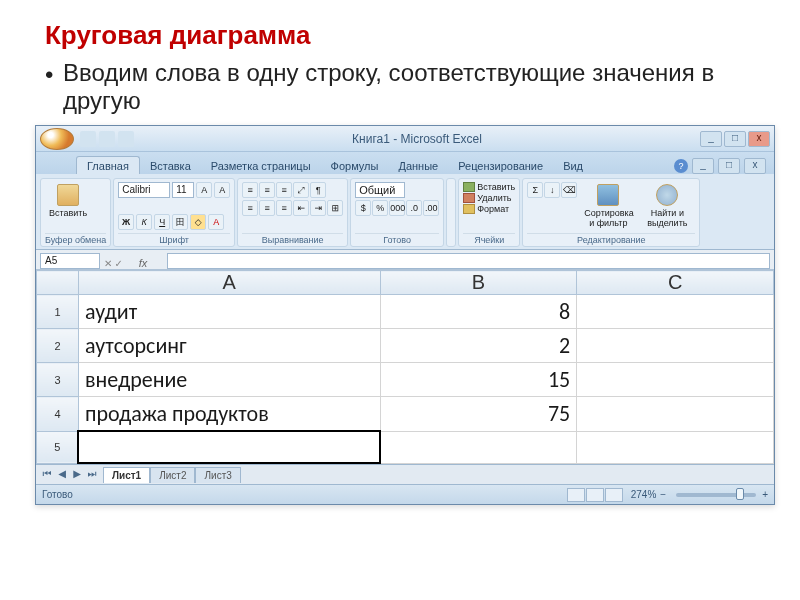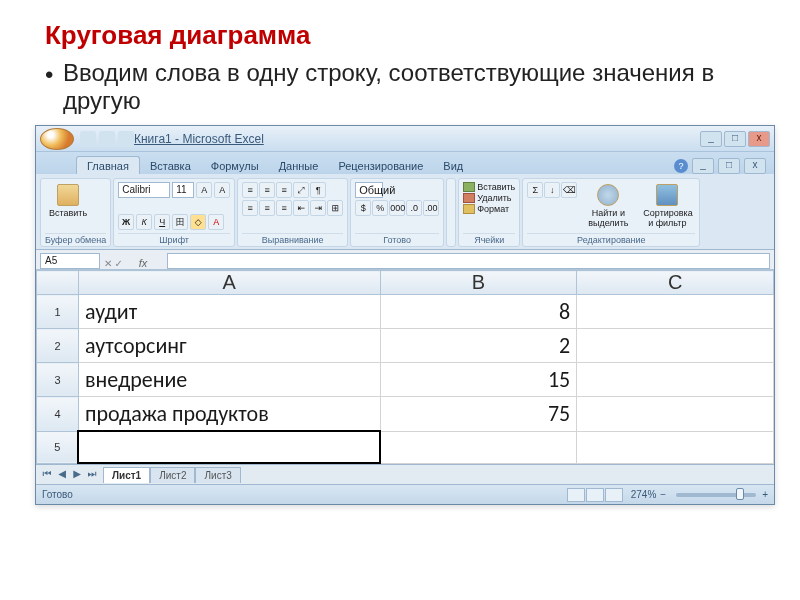--- a/index.html
+++ b/index.html
@@ -6,21 +6,21 @@
 body { font-family: Tahoma, Arial, sans-serif; background: #fff; width: 800px; height: 600px; overflow: hidden; }
 .slide { padding: 20px 35px; }
 .title { color: #c00000; font-size: 26px; font-weight: bold; margin-bottom: 8px; margin-left: 10px; }
 .bullet { font-size: 24px; color: #222; margin-left: 10px; margin-bottom: 10px; padding-left: 18px; position: relative; }
 .bullet::before { content: "•"; position: absolute; left: 0; top: 2px; }
 .excel-window { border: 1px solid #6b8aaa; background: #cfe0f2; width: 740px; font-size: 11px; color: #1a1a1a; box-shadow: 0 2px 6px rgba(0,0,0,.15); }
 .title-bar { height: 26px; background: linear-gradient(#e8f0f8,#cadef0); display: flex; align-items: center; padding: 0 4px; border-bottom: 1px solid #a9c3dc; }
 .office-btn { width: 34px; height: 22px; background: radial-gradient(circle at 30% 30%, #fff 10%, #f0bc58 40%, #d67a2e 70%); border-radius: 50%; border: 1px solid #b17a3a; margin-right: 6px; }
 .qat { display: flex; gap: 3px; }
 .qat-btn { width: 16px; height: 16px; background: #d2e3f0; border-radius: 2px; }
-.win-title { flex: 1; color: #3a5a7a; font-size: 12px; text-decoration: underline; }
+.win-title { flex: 1; text-align: center; color: #3a5a7a; font-size: 12px; }
 .win-controls { display: flex; gap: 2px; }
 .win-btn { width: 22px; height: 16px; background: #d2e3f0; border: 1px solid #9fb8d0; border-radius: 2px; text-align: center; line-height: 12px; font-size: 10px; color: #3a5a7a; }
 .win-btn.close { background: #e89a8a; color: #6a2010; }
 .tabs-bar { height: 22px; display: flex; align-items: end; padding-left: 40px; gap: 0; background: linear-gradient(#cadef0,#bcd4ea); justify-content: flex-end; }
 .tab { padding: 3px 10px 2px; font-size: 11px; color: #2a4a6a; cursor: pointer; }
 .tab.active { background: #dbe8f4; border: 1px solid #9fb8d0; border-bottom: none; border-radius: 3px 3px 0 0; }
 .tab-help { margin-left: auto; display: flex; gap: 4px; padding-right: 8px; align-items: center; }
 .help-btn { width: 14px; height: 14px; border-radius: 50%; background: #5a8dd0; color: #fff; font-size: 9px; text-align: center; line-height: 14px; }
 .ribbon { background: #dbe8f4; border-bottom: 1px solid #9fb8d0; padding: 4px 4px 2px; display: flex; gap: 2px; }
 .group { background: #e8f0f8; border: 1px solid #c4d6e6; border-radius: 3px; padding: 3px 4px 0; display: flex; flex-direction: column; }
@@ -92,20 +92,21 @@
       <div class="win-controls">
         <div class="win-btn">_</div>
         <div class="win-btn">□</div>
         <div class="win-btn close">x</div>
       </div>
     </div>
 
     <div class="tabs-bar">
       <div class="tab active">Главная</div>
       <div class="tab">Вставка</div>
+      <div class="tab">Разметка страницы</div>
       <div class="tab">Формулы</div>
       <div class="tab">Данные</div>
       <div class="tab">Рецензирование</div>
       <div class="tab">Вид</div>
       <div class="tab-help">
         <div class="help-btn">?</div>
         <div class="win-btn">_</div>
         <div class="win-btn">□</div>
         <div class="win-btn">x</div>
       </div>
@@ -163,21 +164,21 @@
               <div class="mini-btn">⊞</div>
             </div>
           </div>
         </div>
         <div class="group-label">Выравнивание</div>
       </div>
 
       <div class="group">
         <div class="group-body">
           <div class="align-controls">
-            <div class="font-combo" style="width:28px">Общий</div>
+            <div class="font-combo" style="width:50px">Общий</div>
             <div class="align-row">
               <div class="mini-btn">$</div>
               <div class="mini-btn">%</div>
               <div class="mini-btn">000</div>
               <div class="mini-btn">.0</div>
               <div class="mini-btn">.00</div>
             </div>
           </div>
         </div>
         <div class="group-label">Готово</div>
@@ -210,26 +211,26 @@
       <div class="group">
         <div class="group-body">
           <div class="align-controls">
             <div class="align-row">
               <div class="mini-btn">Σ</div>
               <div class="mini-btn">↓</div>
               <div class="mini-btn">⌫</div>
             </div>
           </div>
           <div class="big-btn">
+            <div class="btn-icon sort"></div>
+            <span style="width:48px;text-align:center">Сортировка и фильтр</span>
+          </div>
+          <div class="big-btn">
             <div class="btn-icon find"></div>
             <span style="width:48px;text-align:center">Найти и выделить</span>
-          </div>
-          <div class="big-btn">
-            <div class="btn-icon sort"></div>
-            <span style="width:48px;text-align:center">Сортировка и фильтр</span>
           </div>
         </div>
         <div class="group-label">Редактирование</div>
       </div>
     </div>
 
     <div class="namebox-row">
       <div class="namebox">A5</div>
       <div class="fx-btns">
         <span>✕</span>

